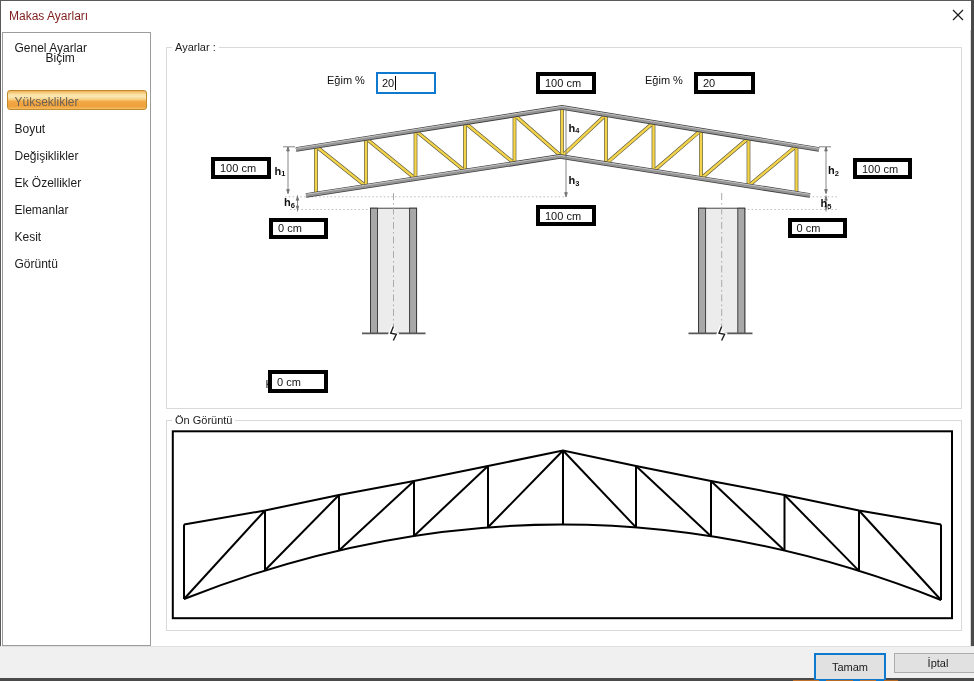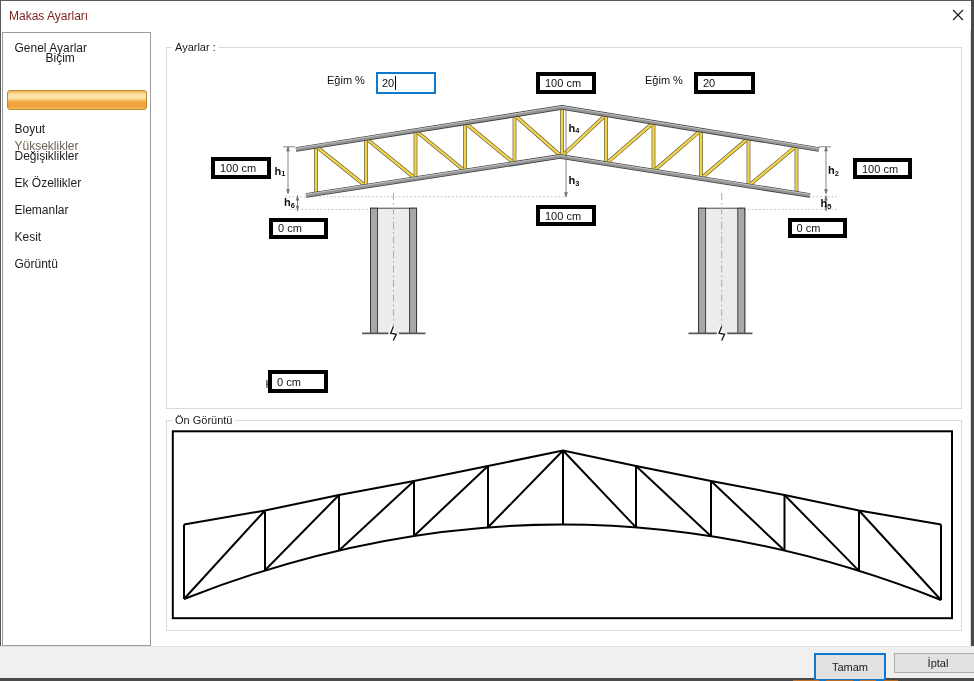--- a/index.html
+++ b/index.html
@@ -21,21 +21,21 @@
 
 <div class="abs" style="left:9px;top:9px;font-size:12px;color:#7f1d1d;">Makas Ayarları</div>
 <svg class="abs" style="left:952px;top:9px;" width="12" height="12" viewBox="0 0 12 12">
 <path d="M1,1 L11,11 M11,1 L1,11" stroke="#1a1a1a" stroke-width="1.2" fill="none"></path>
 </svg>
 
 <div class="abs" style="left:2px;top:32px;width:147px;height:612px;border:1px solid #9c9c9c;background:#fff;"></div>
 <div class="abs" style="left:6.5px;top:89.5px;width:138px;height:18px;border:1px solid #c08a2e;border-radius:3px;background:linear-gradient(180deg,#f0b155 0%,#fae0a0 18%,#fbe7b4 32%,#f7cd7c 48%,#f2a946 58%,#efa03a 84%,#f5bd64 100%);"></div>
 <div class="item" style="top:39.5px;">Genel Ayarlar</div>
 <div class="item" style="top:50px;margin-left:31px;">Biçim</div>
-<div class="item" style="top:93.5px;color:#6b6256;margin-top:44px;">Yükseklikler</div>
+<div class="item" style="top:93.5px;color:#6b6256;">Yükseklikler</div>
 <div class="item" style="top:120.5px;">Boyut</div>
 <div class="item" style="top:147.5px;">Değişiklikler</div>
 <div class="item" style="top:174.5px;">Ek Özellikler</div>
 <div class="item" style="top:201.5px;">Elemanlar</div>
 <div class="item" style="top:228.5px;">Kesit</div>
 <div class="item" style="top:255.5px;">Görüntü</div>
 
 <div class="abs" style="left:166px;top:47px;width:794px;height:359.5px;border:1px solid #d9d9d9;"></div>
 <div class="grouplab" style="left:172px;top:41px;">Ayarlar :</div>
 

